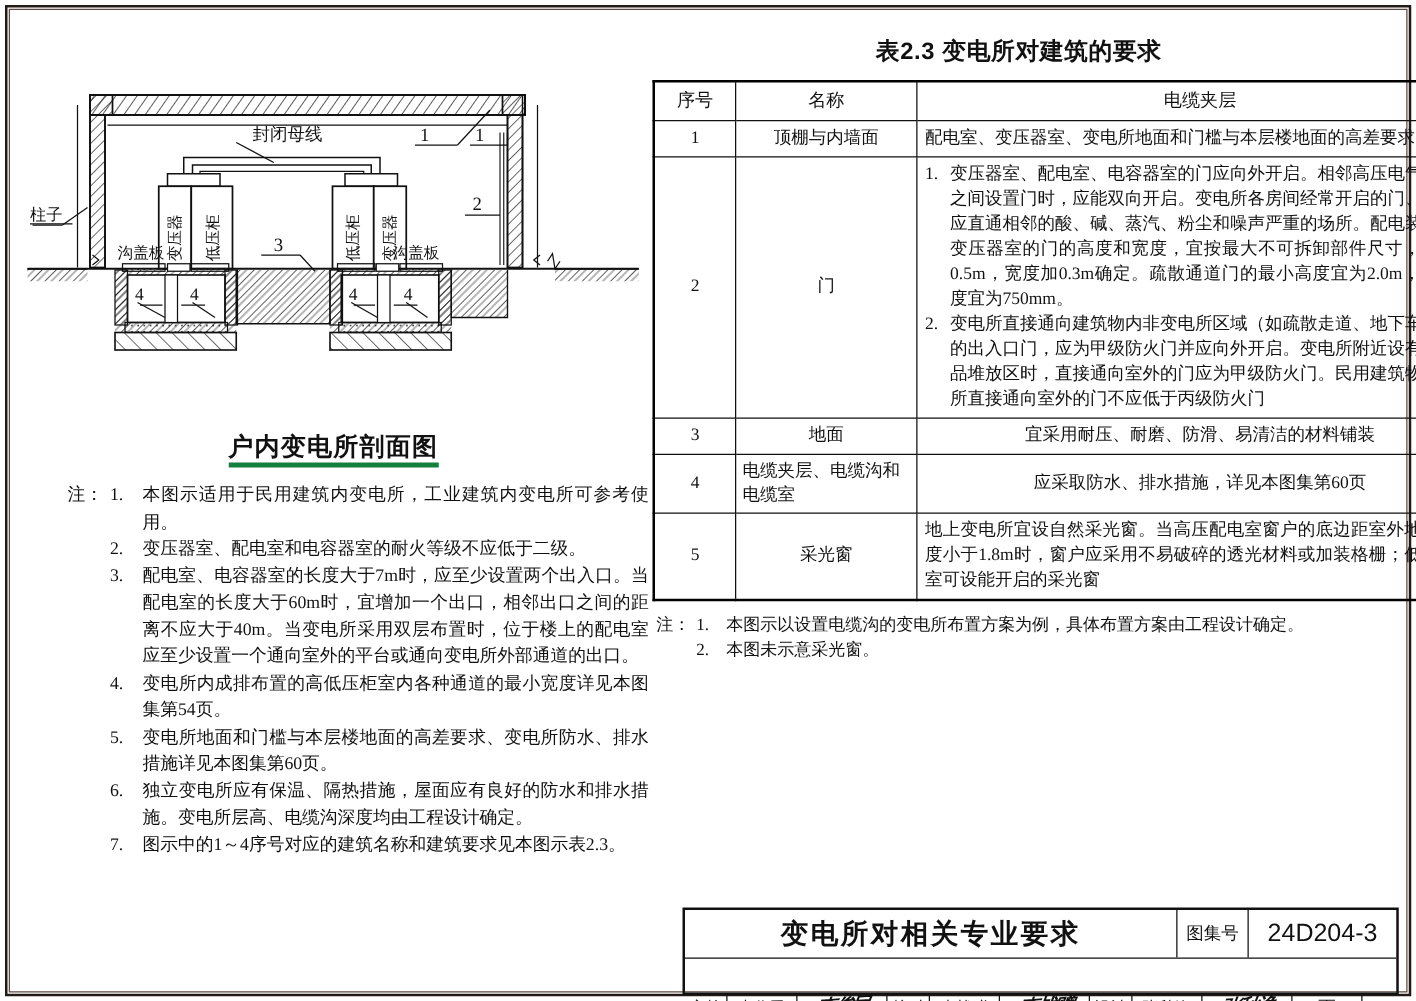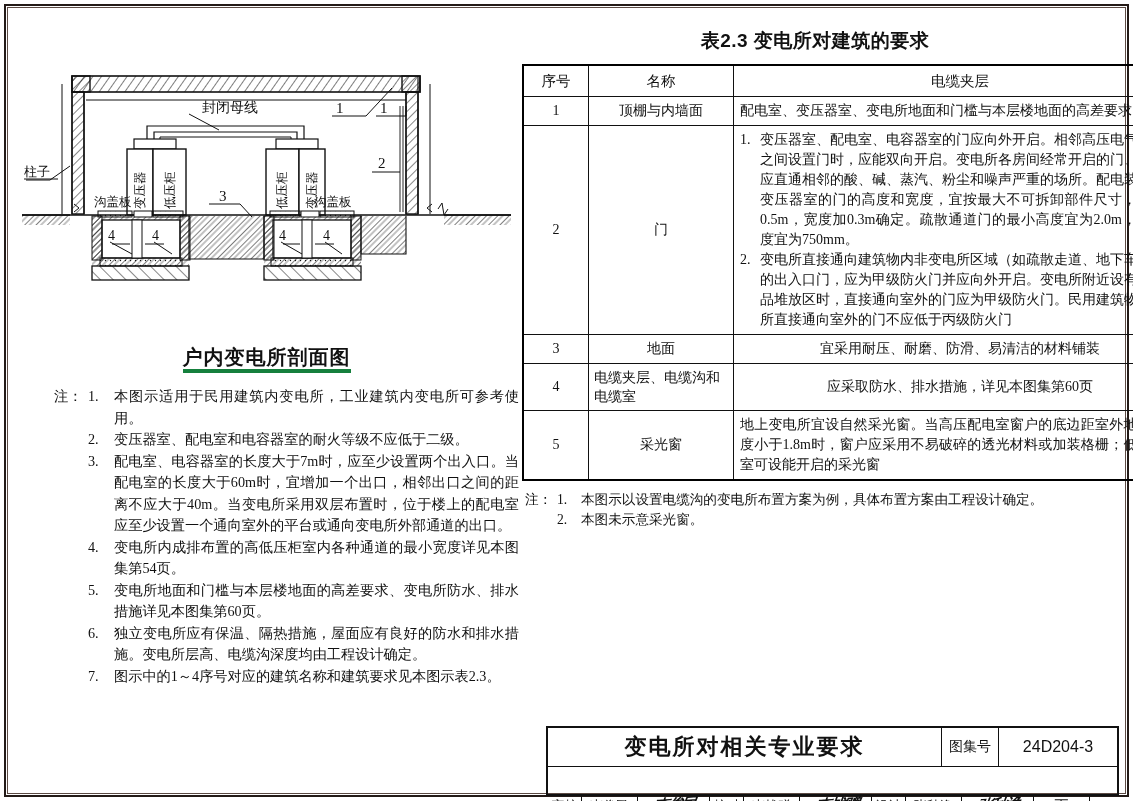--- a/index.html
+++ b/index.html
@@ -191,21 +191,21 @@
   }
   #tb-atlas-label{
     flex:0 0 56px;
     display:flex;align-items:center;justify-content:center;
     font-size:14px;
     border-right:1.5px solid #111;
   }
   #tb-atlas-no{
     flex:0 0 118px;
     display:flex;align-items:center;justify-content:center;
-    font-size:16px;
+    font-size:20px;
     font-family:"Liberation Sans","DejaVu Sans",sans-serif;
   }
   .tb-cell{
     display:flex;align-items:center;justify-content:center;
     border-right:1px solid #111;
     font-size:13px;
     white-space:nowrap;
     padding:0 3px;
     box-sizing:border-box;
     margin-top:28px;

